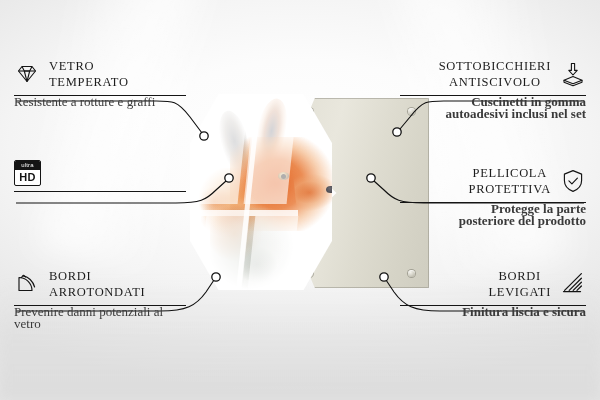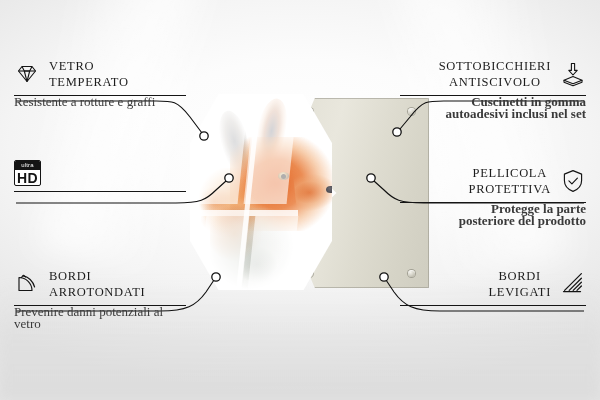--- a/index.html
+++ b/index.html
@@ -119,21 +119,21 @@
   .callout.right .sub{text-align:right;font-weight:bold;}
   .ico{width:26px;height:26px;flex:0 0 26px;display:block;}
   .ico svg{display:block;width:26px;height:26px;}
   .hdbadge{
     width:25px;height:24px;flex:0 0 25px;border:1.4px solid #141414;border-radius:2px;
     display:flex;flex-direction:column;overflow:hidden;background:#fff;
   }
   .hdbadge .u{background:#141414;color:#fff;font-size:6px;line-height:8.5px;
     text-align:center;font-family:"Liberation Sans",sans-serif;letter-spacing:.2px;}
   .hdbadge .h{flex:1;display:flex;align-items:center;justify-content:center;
-    font-family:"Liberation Sans",sans-serif;font-size:14px;font-weight:700;color:#141414;letter-spacing:.3px;}
+    font-family:"Liberation Sans",sans-serif;font-size:11px;font-weight:700;color:#141414;letter-spacing:.3px;}
 
   
   #co-1{left:14px;top:58px;width:172px;}
   #co-2{left:14px;top:160px;width:172px;}
   #co-3{left:14px;top:268px;width:172px;}
   #co-4{right:14px;top:58px;width:186px;}
   #co-5{right:14px;top:165px;width:186px;}
   #co-6{right:14px;top:268px;width:186px;}
 
   #wires{position:absolute;inset:0;width:600px;height:400px;pointer-events:none;}
@@ -301,15 +301,16 @@
           <path d="M3.5 20.5 L20.5 20.5"></path>
           <path d="M4.6 19.4 L21.4 2.6"></path>
           <path d="M9.2 19.4 L21.4 7.2"></path>
           <path d="M13.2 19.4 L21.4 11.2"></path>
           <path d="M17.0 19.4 L21.4 15.0"></path>
         </g>
           </svg>
       </span>
     </div>
     <div class="rule"></div>
+    <div class="sub">Finitura liscia e sicura</div>
   </div>
 
 </div>
 
 </body></html>

